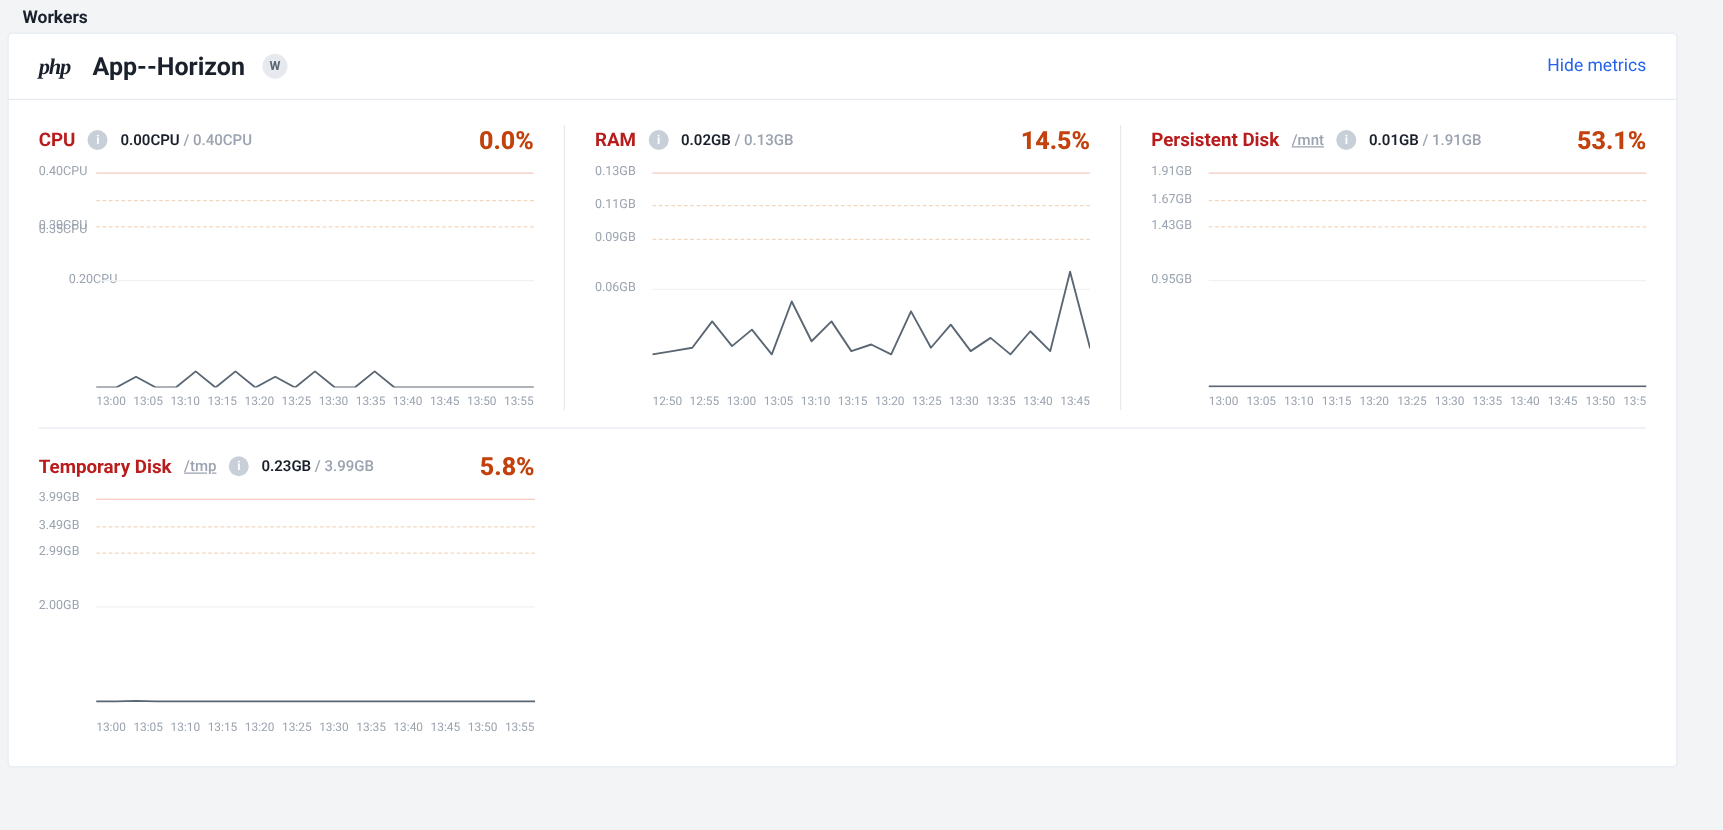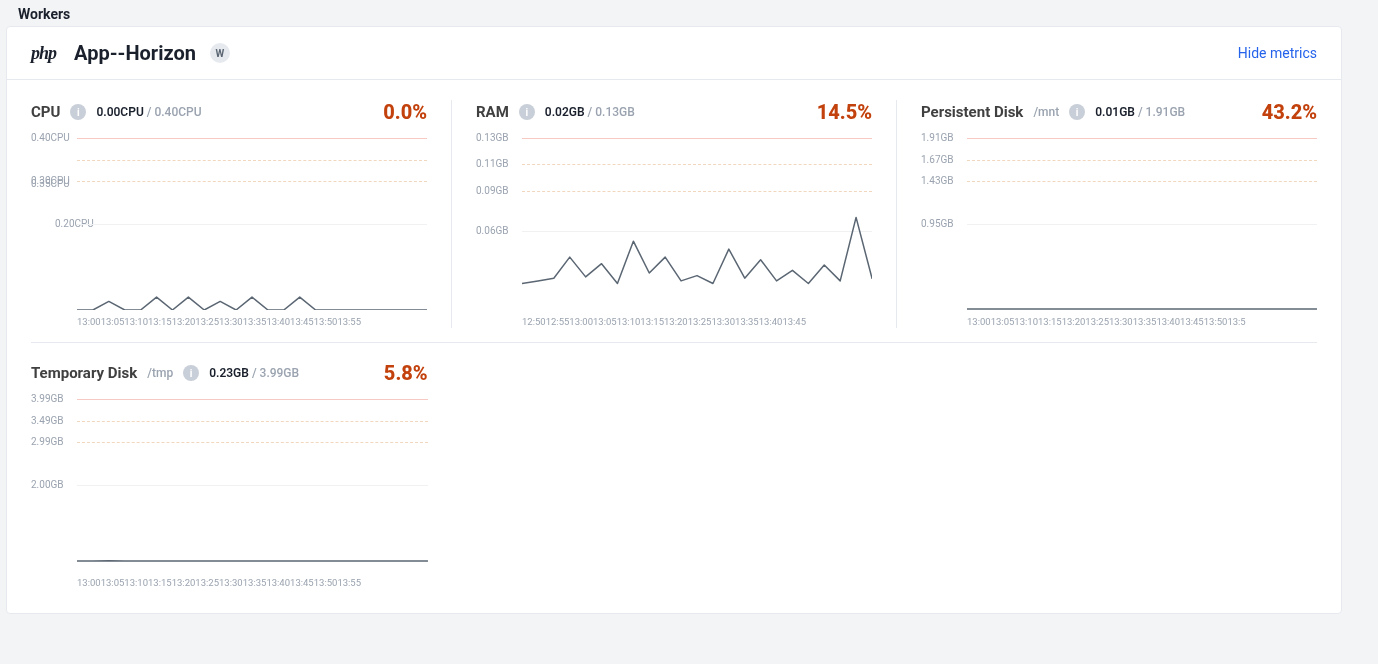--- a/index.html
+++ b/index.html
@@ -14,33 +14,33 @@
   .spacer { flex:1; }
   .hide-link { color:#2563eb; font-size:14px; cursor:pointer; }
   .card-body { padding:20px 24px 24px 24px; }
   .metrics-row { display:flex; gap:0; }
   .metric { flex:1; padding:0 24px; position:relative; }
   .metric:first-child { padding-left:0; }
   .metric:last-child { padding-right:0; }
   .divider-v { width:1px; background:#e6eaef; margin:0 0px; }
   .divider-h { height:1px; background:#e6eaef; margin:14px 0 18px 0; }
   .metric-header { display:flex; align-items:center; gap:10px; margin-bottom:14px; }
-  .metric-title { font-weight:700; font-size:15px; color:#404040; }
-  .metric-sub { font-size:12px; color:#9aa3af; font-weight:500; }
+  .metric-title { font-weight:700; font-size:15px; color:#b91c1c; }
+  .metric-sub { font-size:12px; color:#9aa3af; font-weight:500;text-decoration:underline; }
   .info-icon { display:inline-flex; align-items:center; justify-content:center; width:16px; height:16px; border-radius:50%; background:#c9cfd8; color:#fff; font-size:10px; font-weight:700; }
   .usage { font-size:12px; font-weight:600; color:#1a202c; }
   .usage .max { color:#9aa3af; font-weight:500;margin-top:33px;}
   .pct { margin-left:auto; font-weight:800; font-size:20px; color:#c2410c; }
   .chart { position:relative; height:190px; }
   .plot { position:absolute; left:46px; right:0; top:0; bottom:18px; }
   .ytick { position:absolute; left:0; font-size:10px; color:#9aa3af; transform:translateY(-50%); line-height:1; }
   .gridline { position:absolute; left:46px; right:0; height:0; border-top:1px solid #f0f1f3; }
   .maxline { border-top:1.5px solid #f6c9c2; }
   .dashline { border-top:1px dashed #f2d7bf; }
-  .xticks { position:absolute; left:46px; right:0; bottom:0; height:12px; display:flex; }
+  .xticks { position:absolute; left:46px; right:0; bottom:0; height:12px; display:flex; justify-content:space-between; }
   .xtick { font-size:9.5px; color:#9aa3af; text-align:center; white-space:nowrap; }
   svg { display:block; }
   .series { fill:none; stroke:#5b6673; stroke-width:1.5; stroke-linejoin:round; stroke-linecap:round; }
 </style>
 </head>
 <body>
 <div class="page">
 
   <div class="section-header">
     <span>Workers</span>
@@ -132,21 +132,21 @@
               </div>
             </div>
           </div>
         <div class="divider-v"></div>
         <div class="metric" id="metric-2">
             <div class="metric-header">
               <span class="metric-title">Persistent Disk</span>
               <span class="metric-sub">/mnt</span>
               <span class="info-icon">i</span>
               <span class="usage"><span>0.01GB</span> <span class="max">/ 1.91GB</span></span>
-              <span class="pct">43.2%</span>
+              <span class="pct">53.1%</span>
             </div>
             <div class="chart">
               <div class="ytick" style="top: 0px;">1.91GB</div>
               <div class="gridline maxline" style="top: 0px;"></div>
               <div class="ytick" style="top: 21.6126px;">1.67GB</div>
               <div class="gridline dashline" style="top: 21.6126px;"></div>
               <div class="ytick" style="top: 43.2251px;">1.43GB</div>
               <div class="gridline dashline" style="top: 43.2251px;"></div>
               <div class="ytick" style="top: 86.4503px;">0.95GB</div>
               <div class="gridline" style="top: 86.4503px;"></div>

